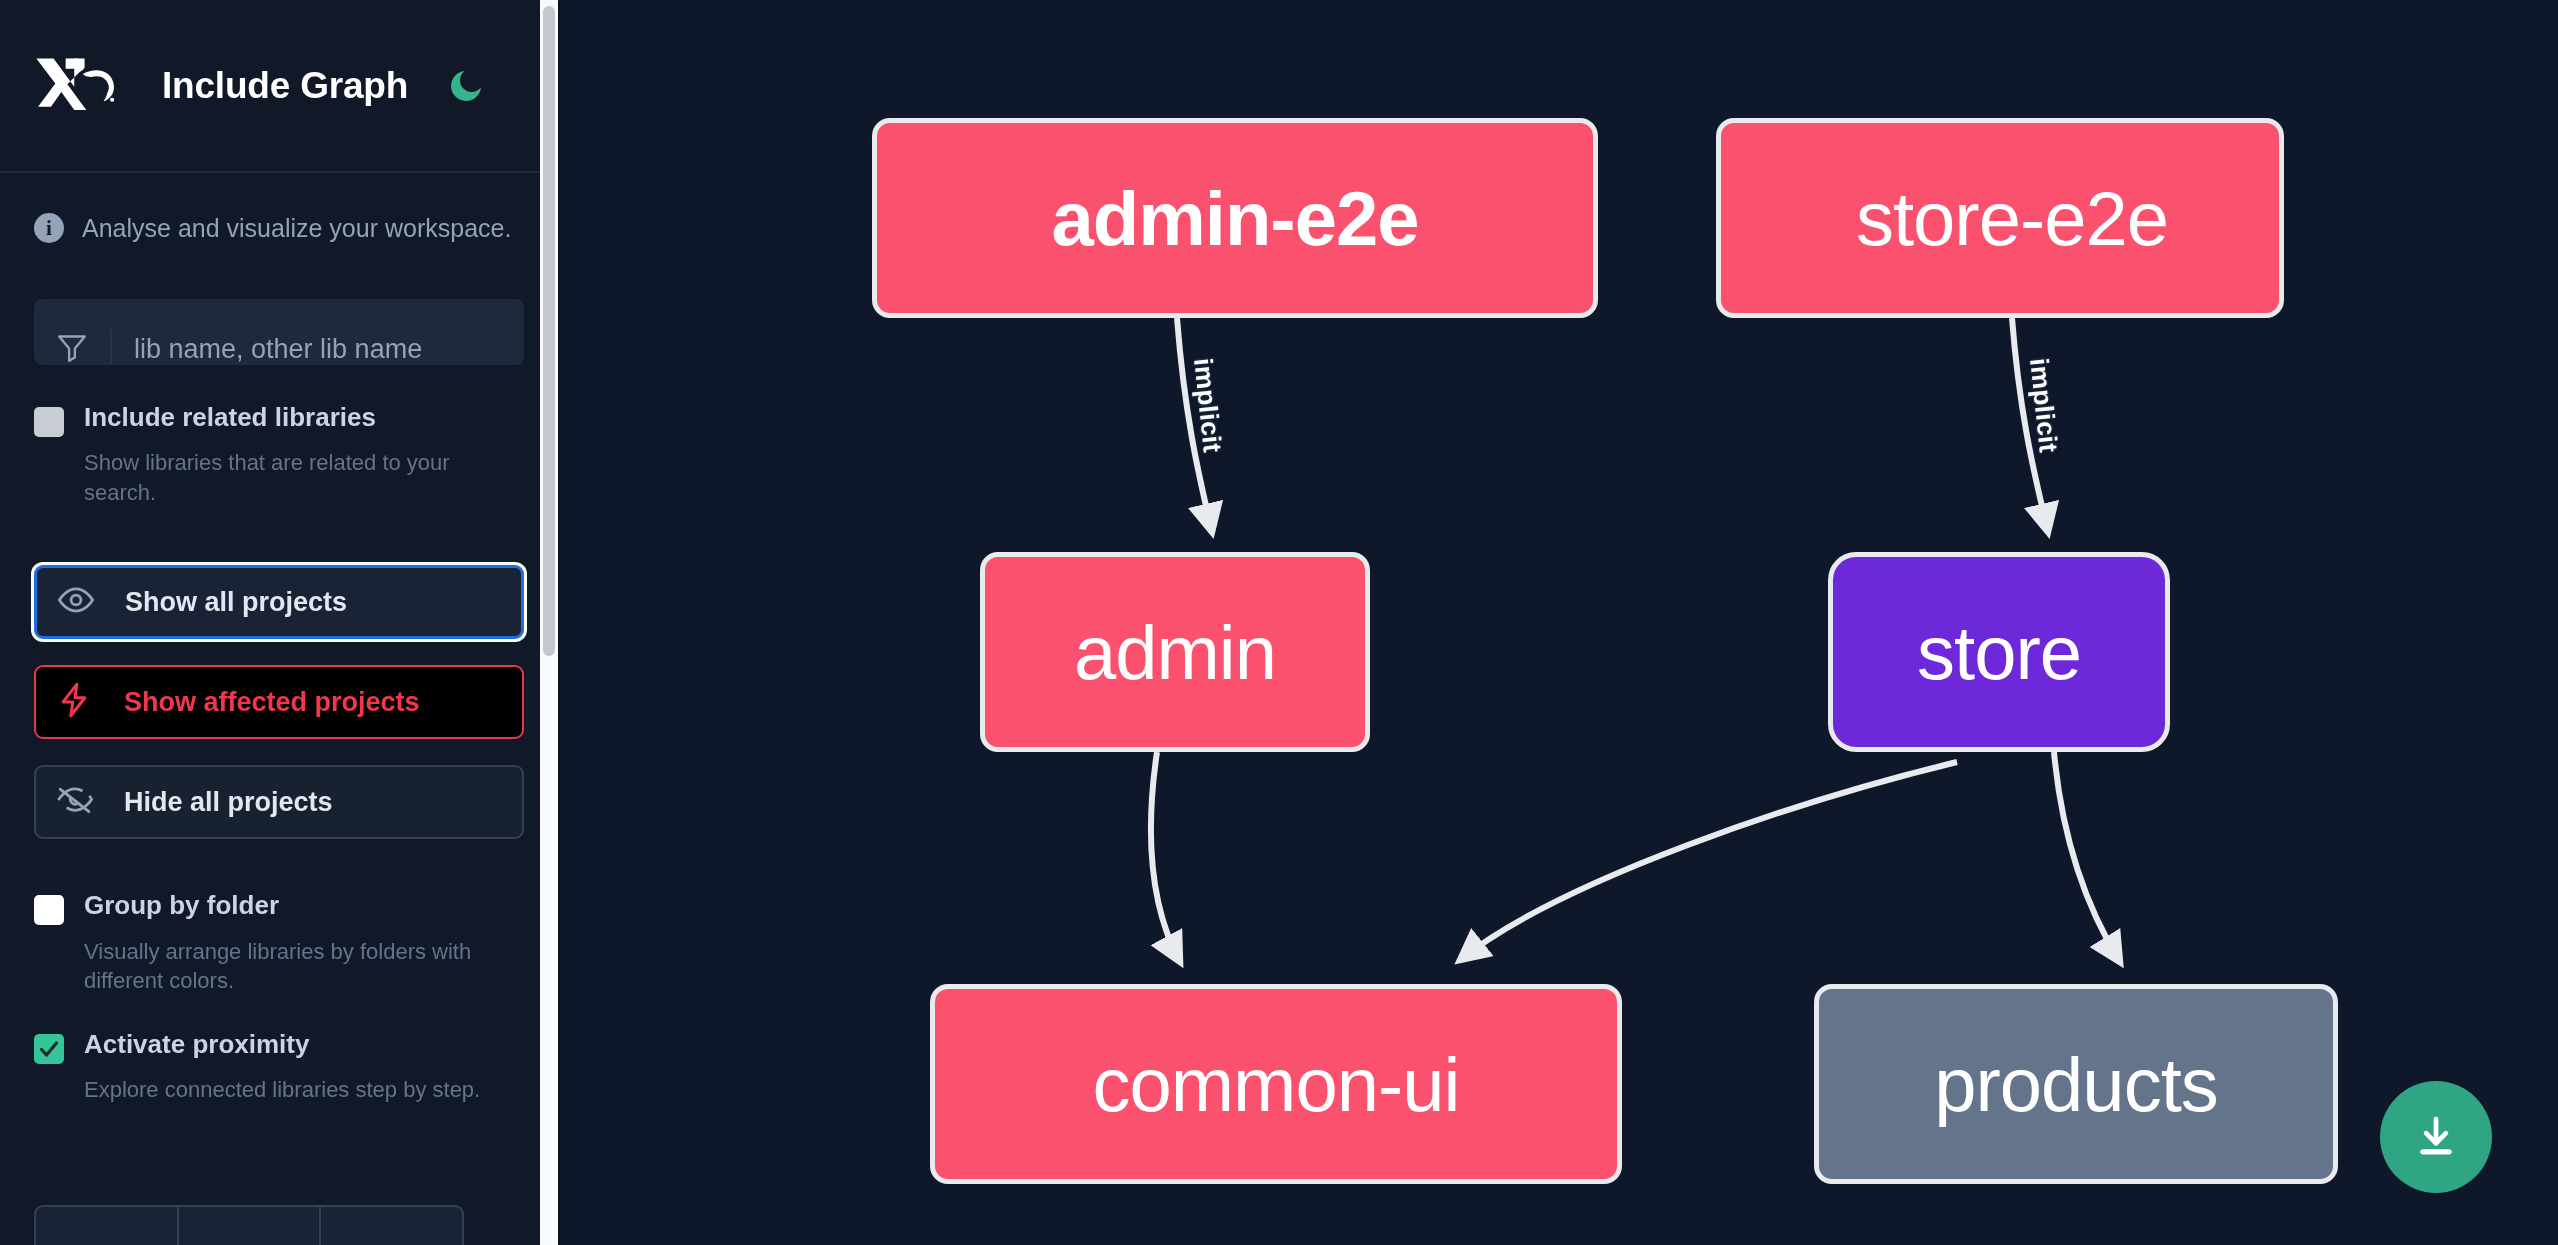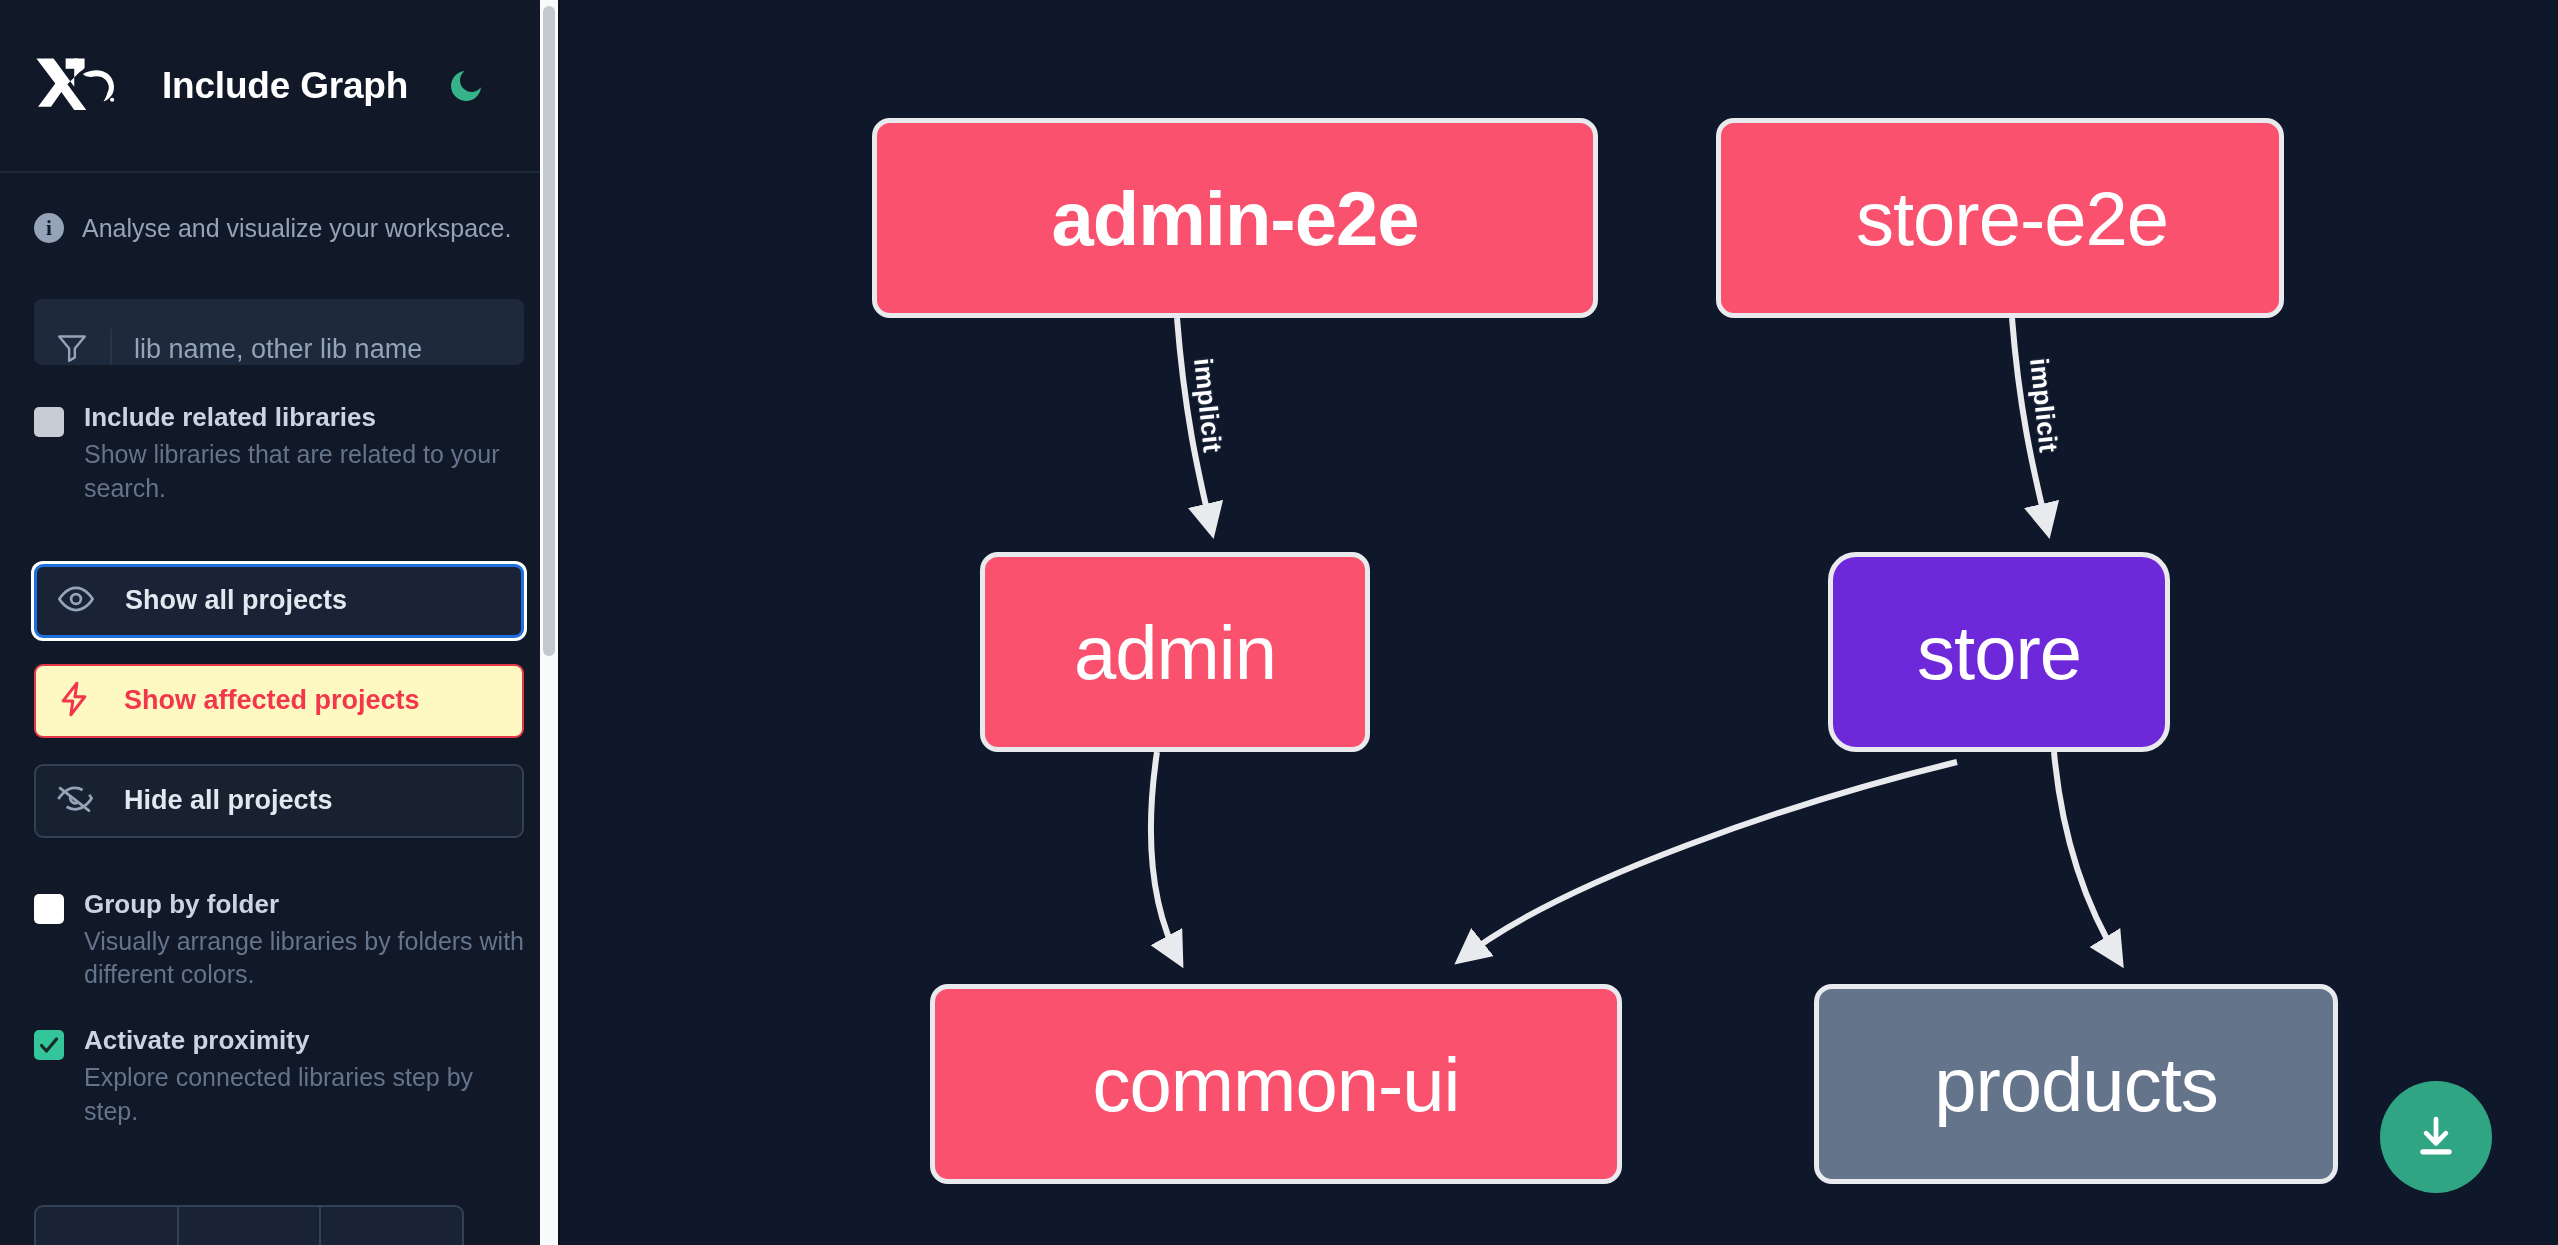--- a/index.html
+++ b/index.html
@@ -128,24 +128,24 @@
     display: flex; align-items: center; justify-content: center;
   }
   .check-texts { flex: 1 1 auto; }
   .check-title {
     font-size: 26px;
     color: #CBD5E1;
     font-weight: bold;
     line-height: 1.12;
   }
   .check-desc {
-    font-size: 25px;
+    font-size: 22px;
     color: #64748B;
     line-height: 1.35;
-    margin-top: 6px;
+    margin-top: 16px;
     max-width: 440px;
   }
 
   .btn {
     height: 74px;
     border-radius: 9px;
     display: flex;
     align-items: center;
     padding-left: 20px;
     gap: 30px;
@@ -157,21 +157,21 @@
   #btn-show-all {
     margin-top: 58px;
     border: 3px solid #1E6FE0;
     box-shadow: 0 0 0 3px #FFFFFF;
     background: #1A2335;
   }
   #btn-show-all .btn-label { color: #E2E8F0; }
   #btn-affected {
     margin-top: 26px;
     border: 2px solid #E5384B;
-    background: #fef9c3;
+    background: #000000;
   }
   #btn-affected .btn-label { color: #F2364C; }
   #btn-hide-all {
     margin-top: 26px;
     border: 2px solid #334155;
     background: #18212F;
   }
   #btn-hide-all .btn-label { color: #E2E8F0; }
 
   .group-block { margin-top: 52px; }

